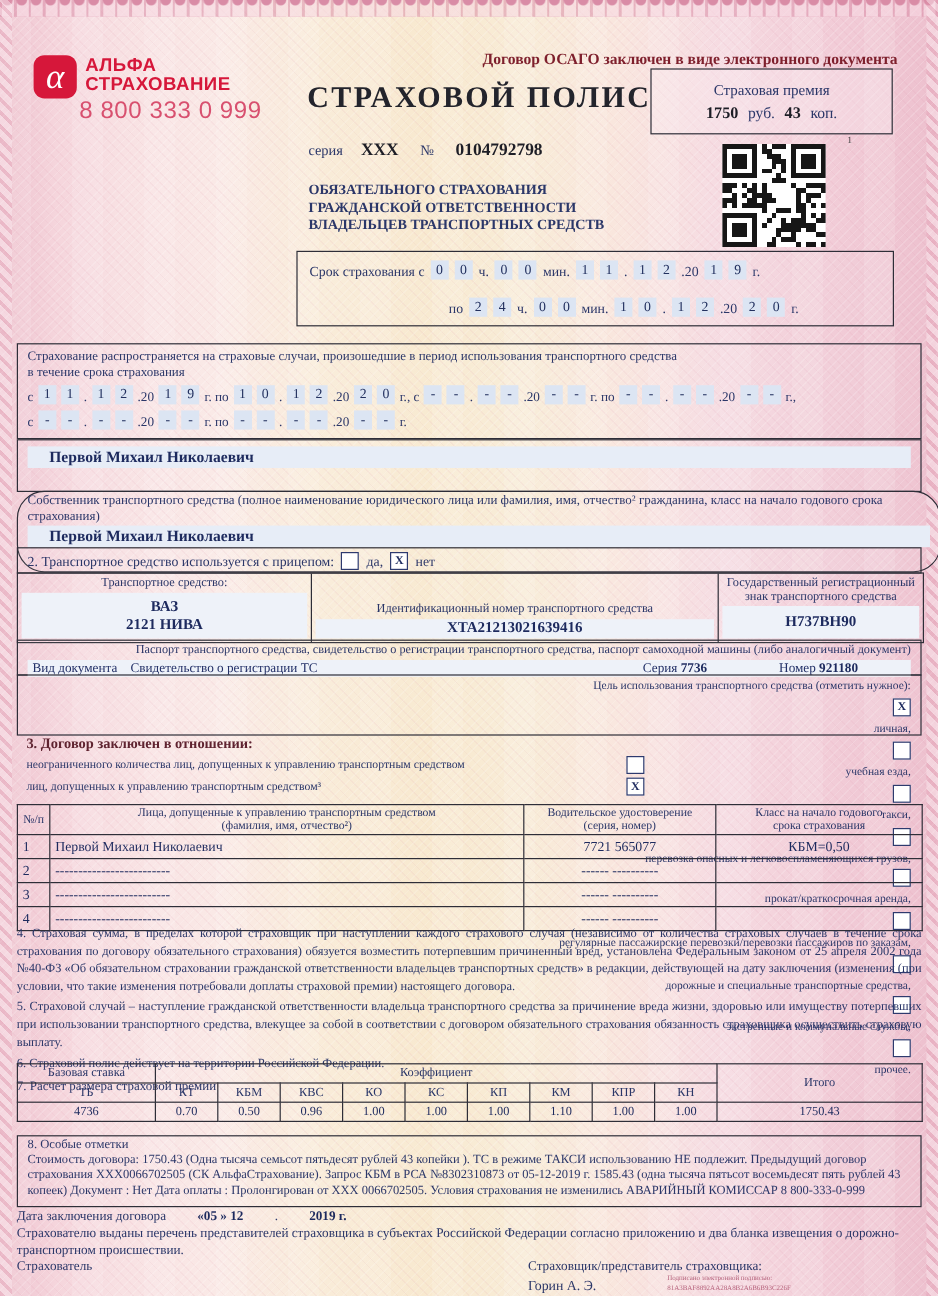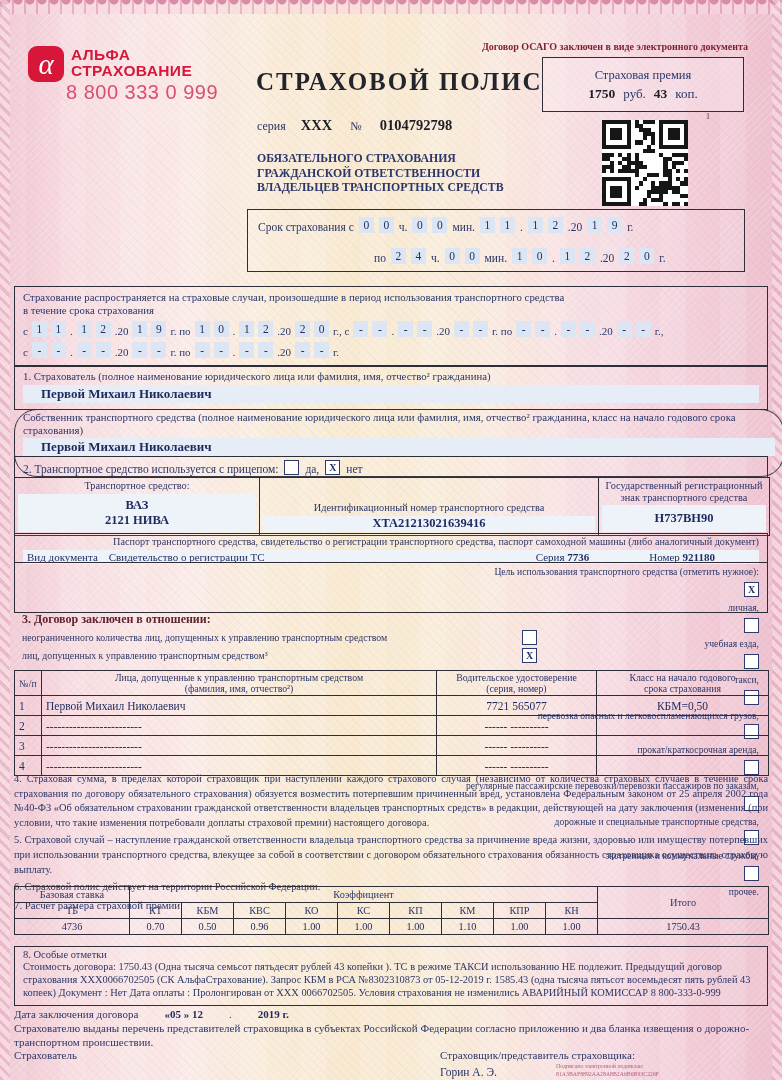--- a/index.html
+++ b/index.html
@@ -15,21 +15,21 @@
   .lace-top{position:absolute;left:0;top:0;width:782px;height:14px;
     background:
       radial-gradient(circle at 6px 0px, #d98ca6 0 4px, transparent 5px),
       repeating-linear-gradient(90deg, rgba(217,140,166,.55) 0 2px, rgba(247,216,226,.6) 2px 12px);
     background-size:12px 14px, 24px 14px;}
   .lace-side{position:absolute;top:0;width:10px;height:1080px;
     background:repeating-linear-gradient(45deg, rgba(224,150,173,.35) 0 3px, rgba(250,230,236,.5) 3px 8px);}
   .abs{position:absolute;}
   .sans{font-family:"Liberation Sans", sans-serif;}
 
-  .edoc{right:34px;top:41px;font-size:10px;font-weight:bold;color:#7e1f2c;}
+  .edoc{right:34px;top:41px;font-size:13px;font-weight:bold;color:#7e1f2c;}
   .alpha-sq{left:28px;top:46px;width:36px;height:36px;border-radius:9px;background:#d6173a;
     color:#fff;font-size:29px;font-style:italic;display:flex;align-items:center;justify-content:center;font-family:"Liberation Serif",serif;}
   .brand{left:71px;top:47px;font-weight:bold;color:#d6173a;font-size:15.5px;line-height:16px;letter-spacing:.4px;}
   .phone{left:66px;top:81px;color:#d8506f;font-size:20px;letter-spacing:.5px;}
   .title-main{left:256px;top:68px;font-size:25px;font-weight:bold;color:#23242c;letter-spacing:2px;}
   .series-line{left:257px;top:117px;font-size:12px;color:#2b3769;width:300px;}
   .series-line b{color:#1d1e26;font-size:14.5px;}
   .subtitle{left:257px;top:151px;font-size:11.8px;font-weight:bold;color:#2b3769;line-height:14.5px;}
   .premium-box{left:542px;top:57px;width:200px;height:53px;border:1.6px solid #2e2e38;
     display:flex;flex-direction:column;align-items:center;justify-content:center;gap:3px;background:rgba(250,235,240,.35);}
@@ -378,21 +378,20 @@
         <span class="dcell">-</span>
         <span class="dcell">-</span>
         <span class="tok-label">.20</span>
         <span class="dcell">-</span>
         <span class="dcell">-</span>
         <span class="tok-label">г.</span>
       </div>
   </div>
 
   <div class="abs boxed sec1">
-    <div class="flabel">1. Страхователь (полное наименование юридического лица или фамилия, имя, отчество² гражданина)</div>
     <div class="fvalue">Первой Михаил Николаевич</div>
   </div>
 
   <div class="abs boxed ownerb">
     <div class="flabel">Собственник транспортного средства (полное наименование юридического лица или фамилия, имя, отчество² гражданина, класс на начало годового срока страхования)</div>
     <div class="fvalue">Первой Михаил Николаевич</div>
   </div>
 
   <div class="abs boxed trailer">
     <div class="tok-row">

